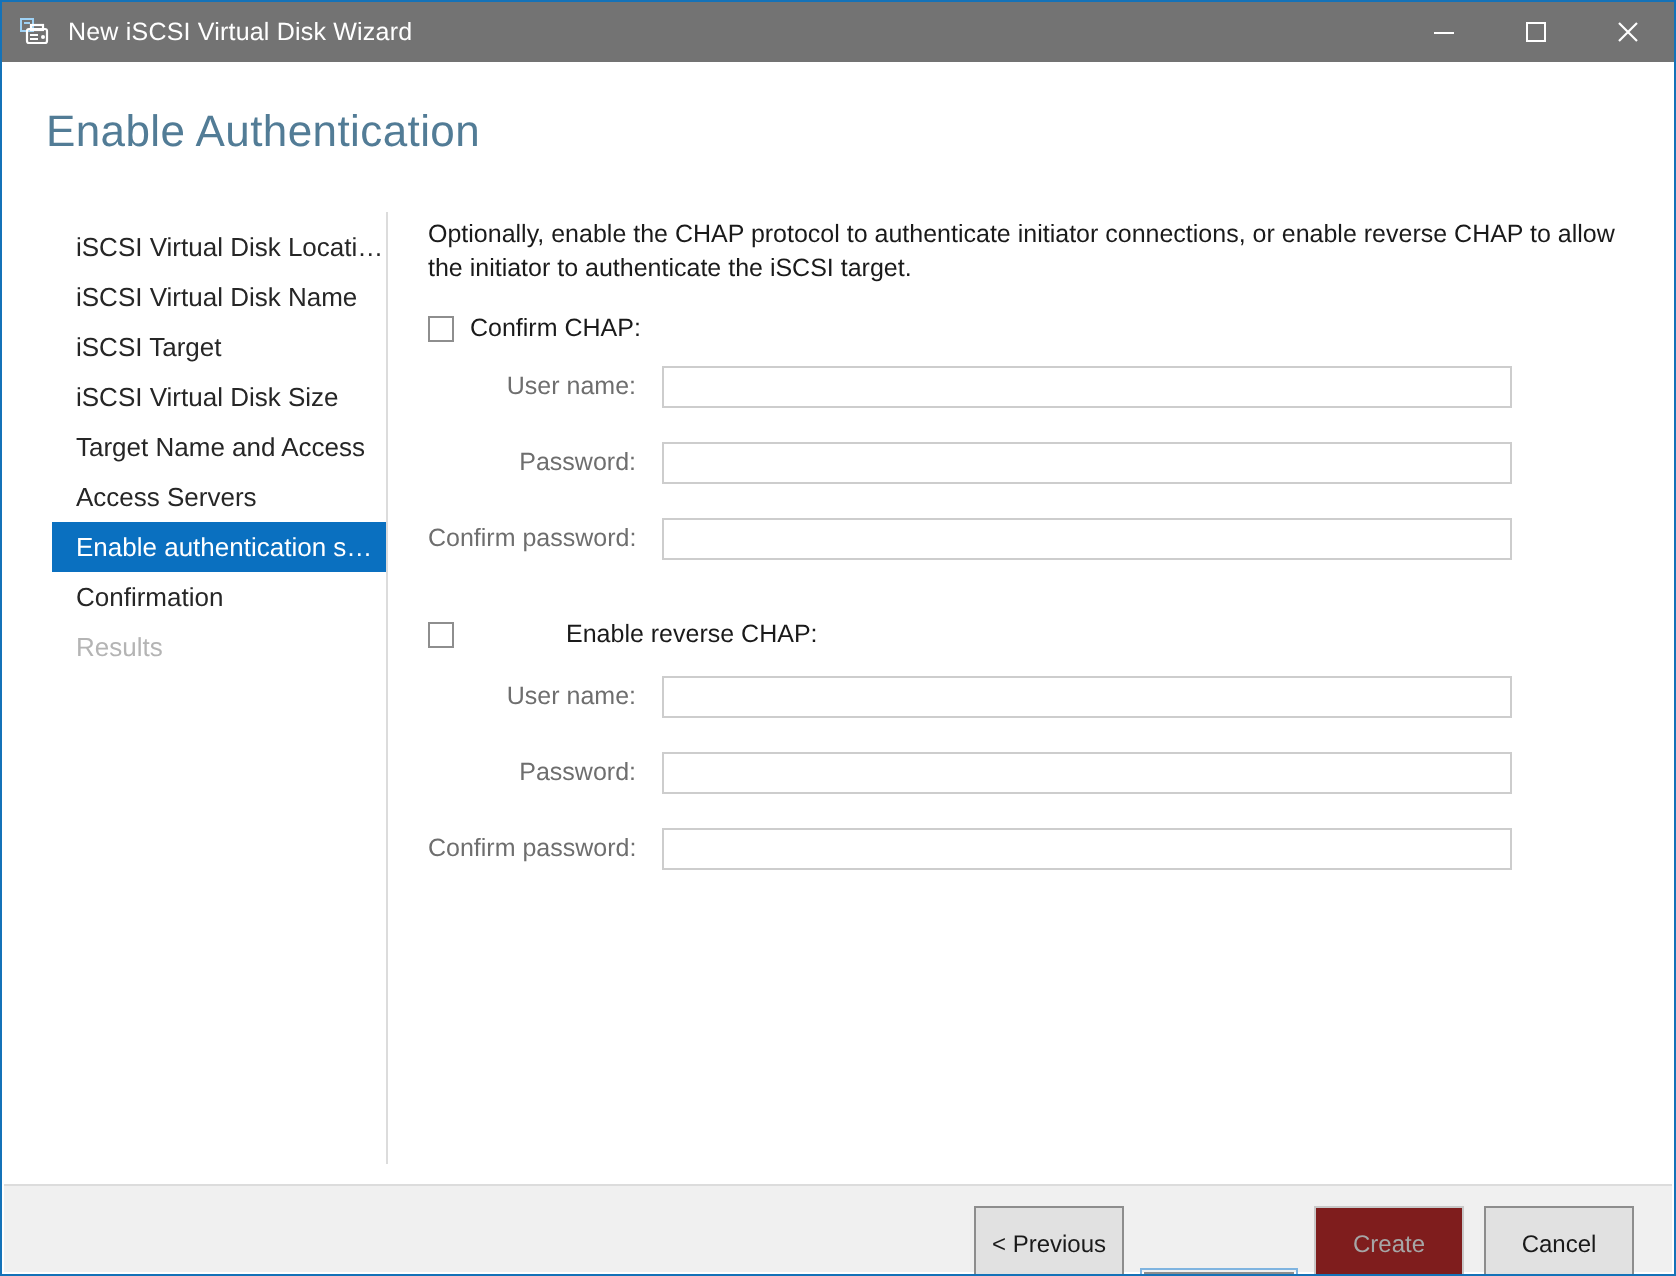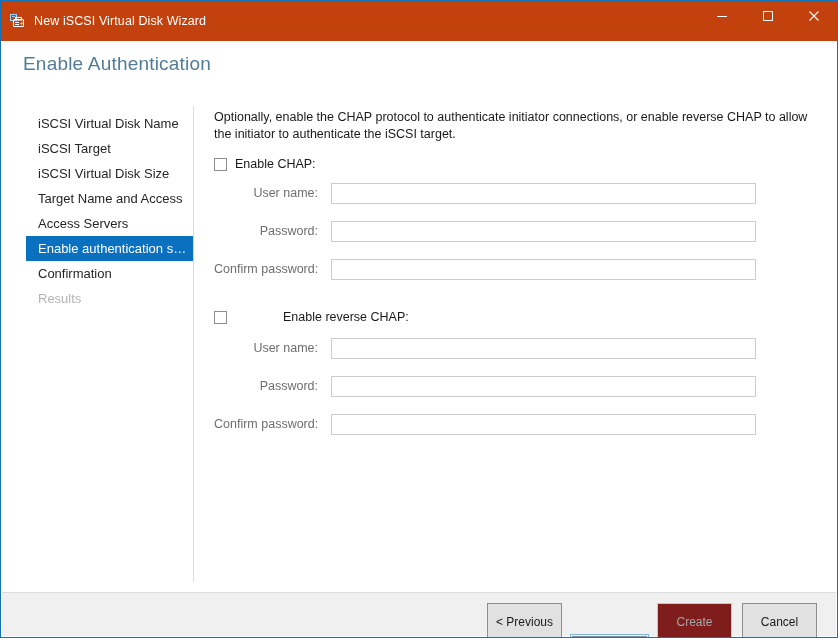--- a/index.html
+++ b/index.html
@@ -20,22 +20,22 @@
     border: 1px solid #1472b8;
     background: #ffffff;
     overflow: hidden;
   }
 
   
   #titlebar {
     position: absolute;
     left: 0; top: 0;
     width: 836px;
-    height: 40px;
-    background: #c2410c;
+    height: 30px;
+    background: #737373;
     display: flex;
     align-items: center;
   }
   #title-icon {
     width: 18px;
     height: 18px;
     margin-left: 7px;
     margin-right: 8px;
     flex: none;
   }
@@ -59,21 +59,21 @@
     align-items: center;
     justify-content: center;
   }
   .wc-btn svg { display: block; }
 
   
   #page-title {
     position: absolute;
     left: 22px;
     top: 52px;
-    font-size: 19px;
+    font-size: 22px;
     font-weight: 400;
     color: #527c96;
     letter-spacing: 0.2px;
     white-space: nowrap;
   }
 
   
   #nav-divider {
     position: absolute;
     left: 192px;
@@ -251,37 +251,38 @@
         </svg>
       </div>
     </div>
   </div>
 
   <div id="page-title">Enable Authentication</div>
 
   <div id="nav-divider"></div>
 
   <div id="nav-list">
+    <div class="nav-item">iSCSI Virtual Disk Location</div>
     <div class="nav-item">iSCSI Virtual Disk Name</div>
     <div class="nav-item">iSCSI Target</div>
     <div class="nav-item">iSCSI Virtual Disk Size</div>
     <div class="nav-item">Target Name and Access</div>
     <div class="nav-item">Access Servers</div>
     <div class="nav-item selected">Enable authentication ser...</div>
     <div class="nav-item">Confirmation</div>
     <div class="nav-item disabled">Results</div>
   </div>
 
   <div id="content">
 
     <p id="intro-text">Optionally, enable the CHAP protocol to authenticate initiator connections, or enable reverse CHAP to allow the initiator to authenticate the iSCSI target.</p>
 
     <div class="check-row">
       <span class="checkbox"></span>
-      <span class="check-label">Enable CHAP:</span>
+      <span class="check-label">Confirm CHAP:</span>
     </div>
 
     <div class="field-group">
       <div class="field-row">
         <span class="field-label">User name:</span>
         <input class="field-input" type="text" value="" style="">
       </div>
       <div class="field-row">
         <span class="field-label">Password:</span>
         <input class="field-input" type="text" value="" style="">

